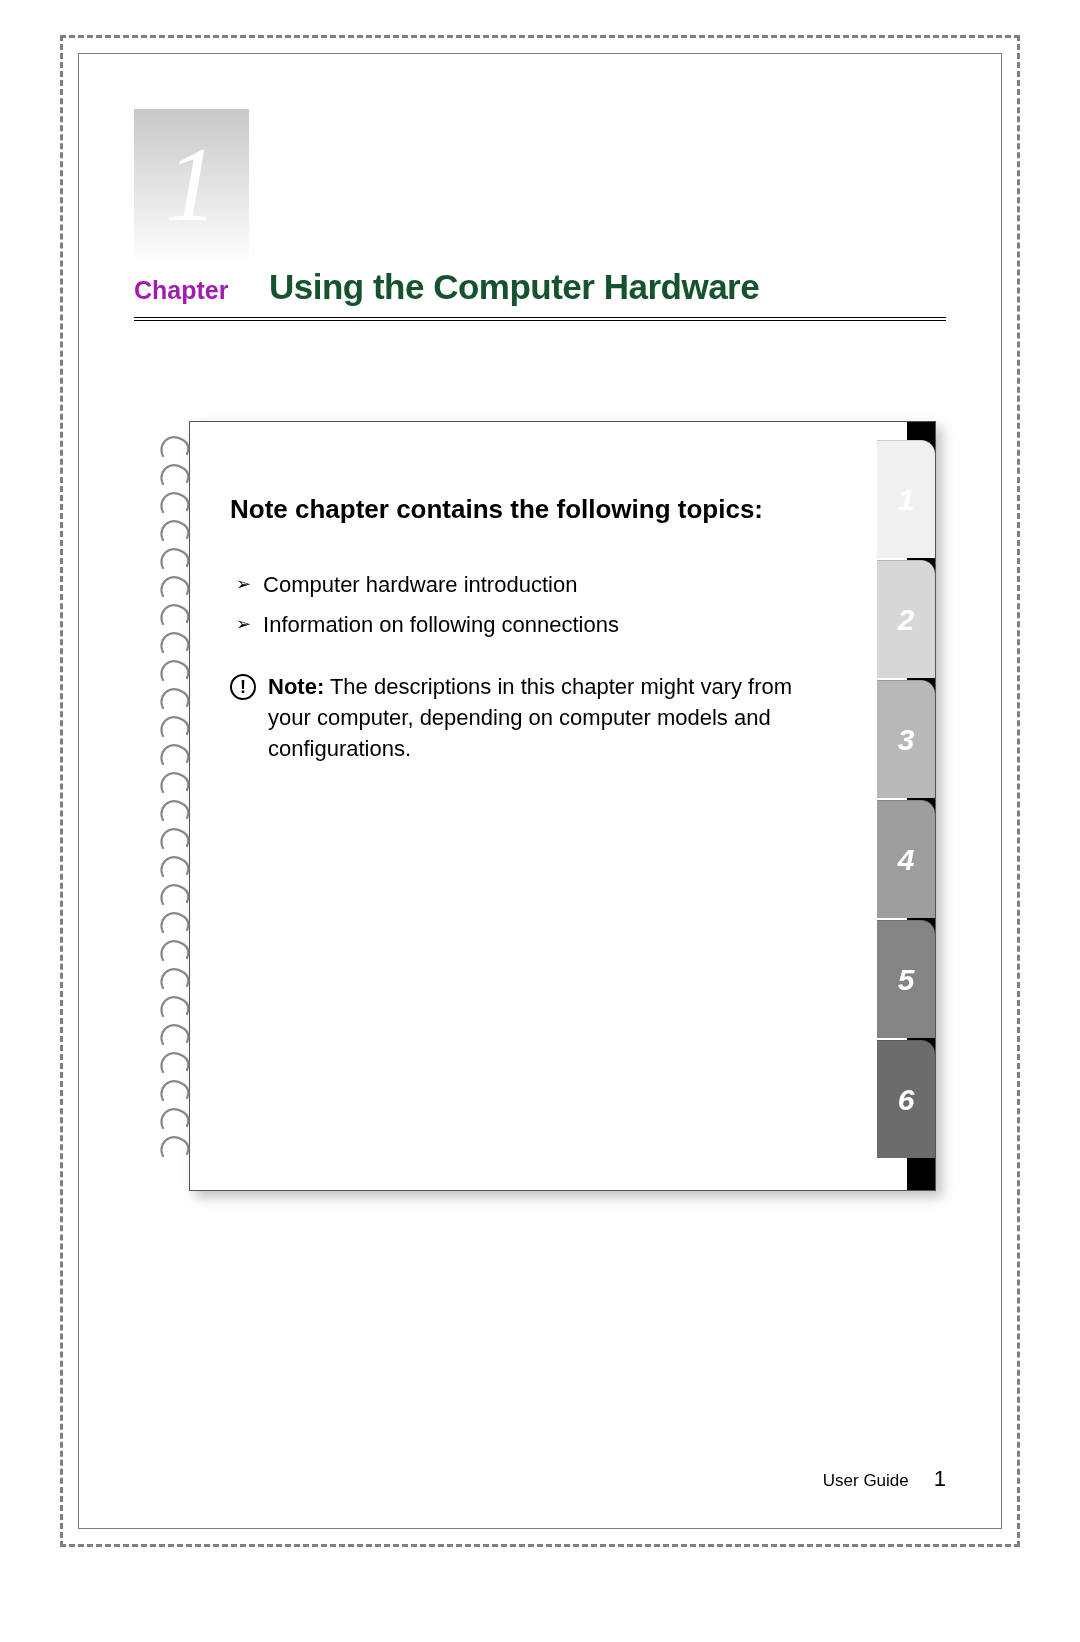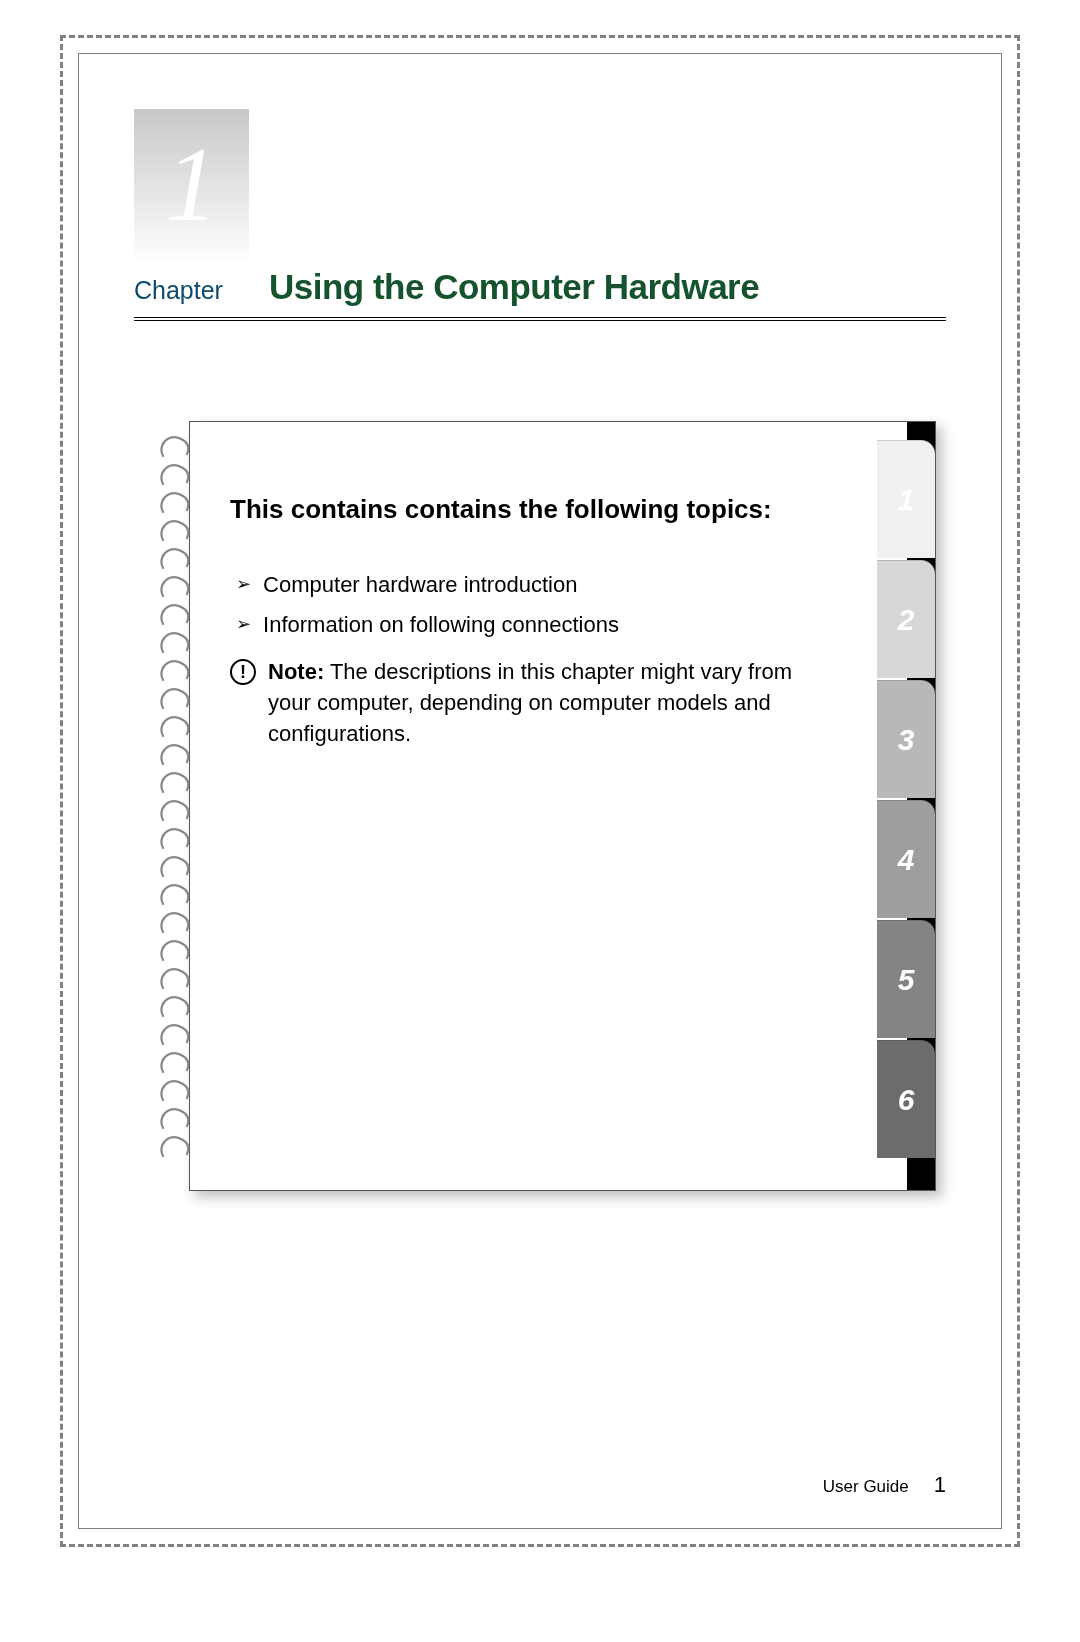--- a/index.html
+++ b/index.html
@@ -44,22 +44,22 @@
     line-height: 1;
   }
   .chapter-row {
     display: flex;
     align-items: baseline;
     gap: 20px;
     margin-bottom: 10px;
   }
   .chapter-label {
     font-size: 25px;
-    color: #0c4a6e;
-    font-weight: 400;
+    color: #a21caf;
+    font-weight: 700;
     width: 115px;
   }
   .chapter-title {
     font-size: 35px;
     font-weight: bold;
     color: #14532d;
     letter-spacing: -0.5px;
   }
   .double-rule {
     border: none;
@@ -132,21 +132,21 @@
     margin-bottom: 2px;
   }
   .topics-heading {
     font-size: 26px;
     font-weight: bold;
     line-height: 1.35;
     margin-bottom: 45px;
   }
   .topic-list {
     list-style: none;
-    margin-bottom: 19px;
+    margin-bottom: 34px;
   }
   .topic-list li {
     font-size: 22px;
     margin-bottom: 14px;
     display: flex;
     align-items: flex-start;
     gap: 12px;
     padding-left: 6px;
   }
   .topic-list li::before {
@@ -172,21 +172,21 @@
     display: flex;
     align-items: center;
     justify-content: center;
     font-weight: bold;
     font-size: 18px;
     margin-top: 2px;
   }
   .note-text strong { font-weight: bold; }
   .footer {
     position: absolute;
-    bottom: 30px;
+    bottom: 36px;
     right: 55px;
     font-size: 19px;
     display: flex;
     align-items: baseline;
     gap: 25px;
   }
   .footer .guide { font-size: 17px; }
   .footer .pagenum { font-size: 22px; }
 </style>
 </head>
@@ -343,21 +343,21 @@
         <div class="black-edge"></div>
         <div class="tabs">
             <div class="tab" style="background: rgb(240, 240, 240);">1</div>
             <div class="tab" style="background: rgb(215, 215, 215);">2</div>
             <div class="tab" style="background: rgb(184, 184, 184);">3</div>
             <div class="tab" style="background: rgb(158, 158, 158);">4</div>
             <div class="tab" style="background: rgb(132, 132, 132);">5</div>
             <div class="tab" style="background: rgb(108, 108, 108);">6</div>
           </div>
 
-        <div class="topics-heading">This contains contains the following topics:</div>
+        <div class="topics-heading">Note chapter contains the following topics:</div>
 
         <ul class="topic-list">
             <li>
               <span>Computer hardware introduction</span>
             </li>
             <li>
               <span>Information on following connections</span>
             </li>
           </ul>
 

